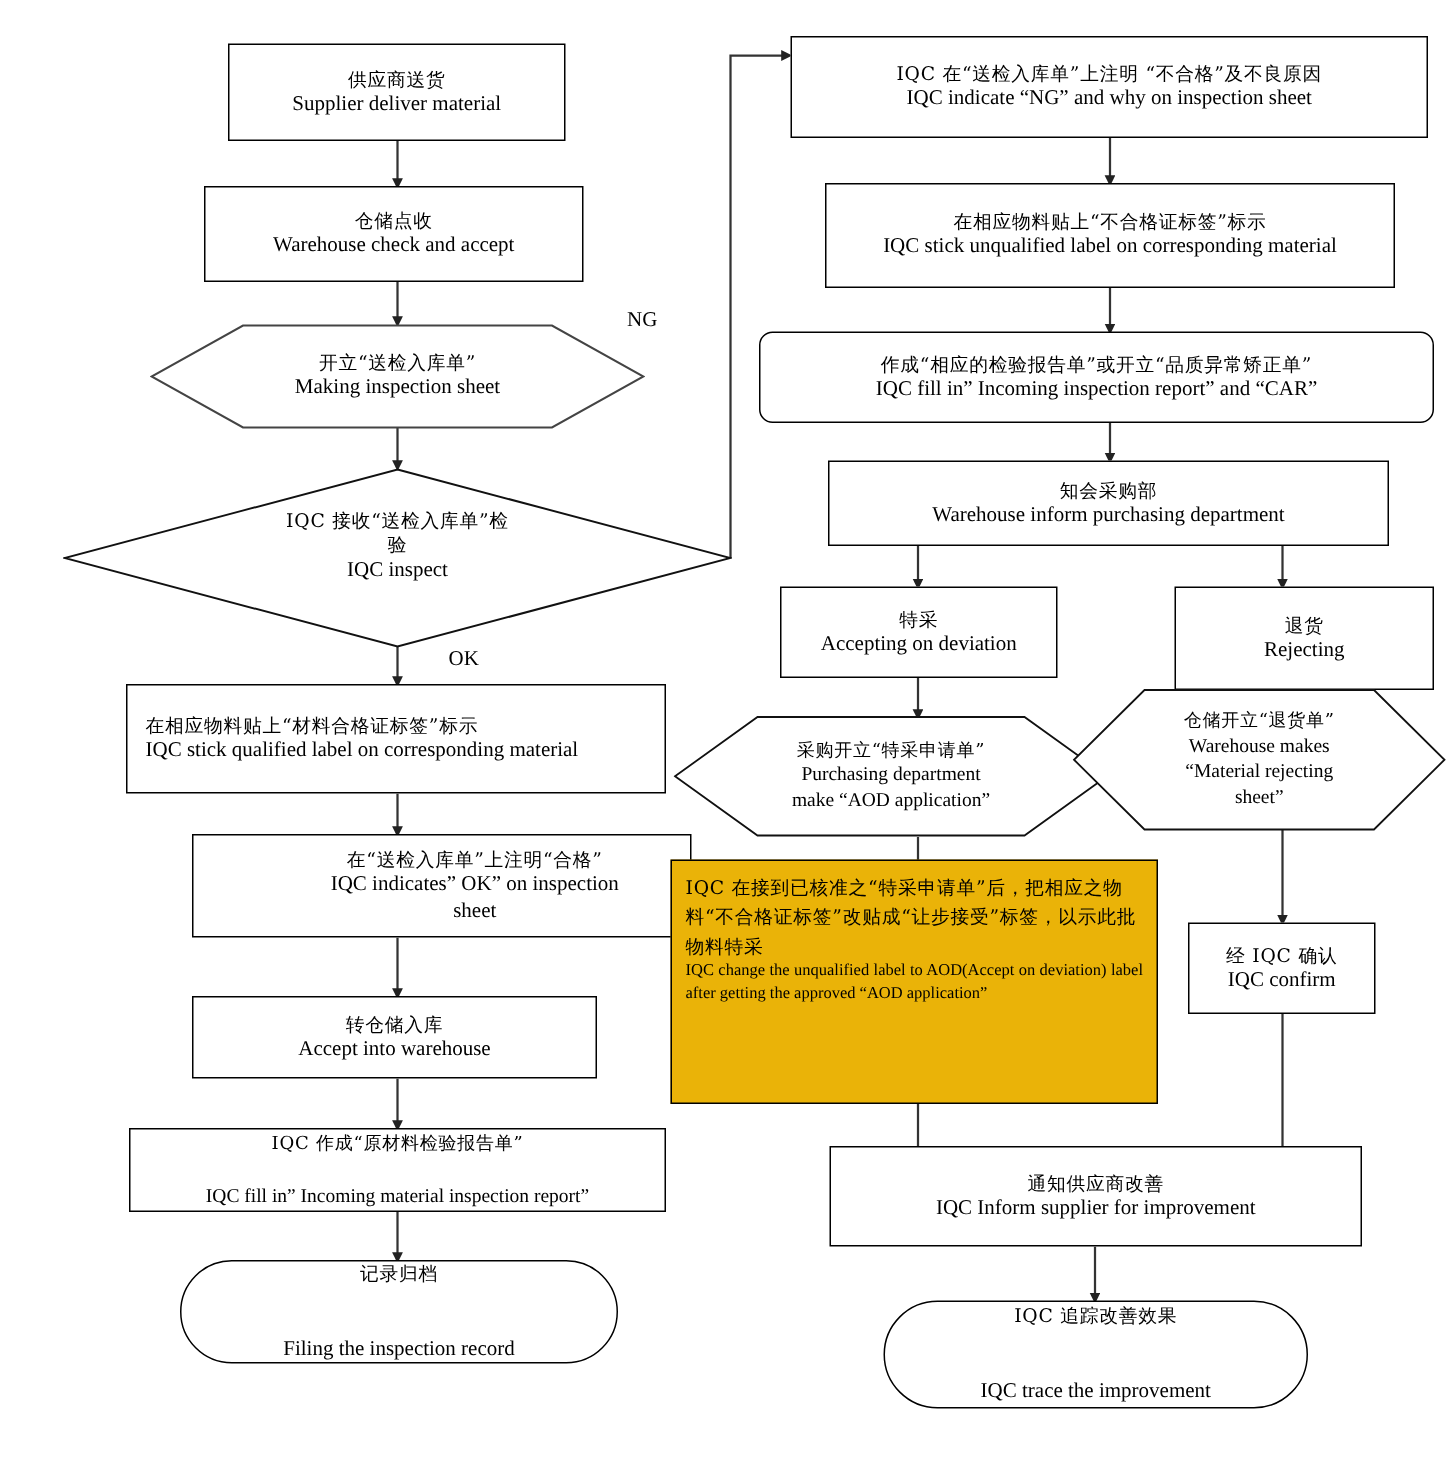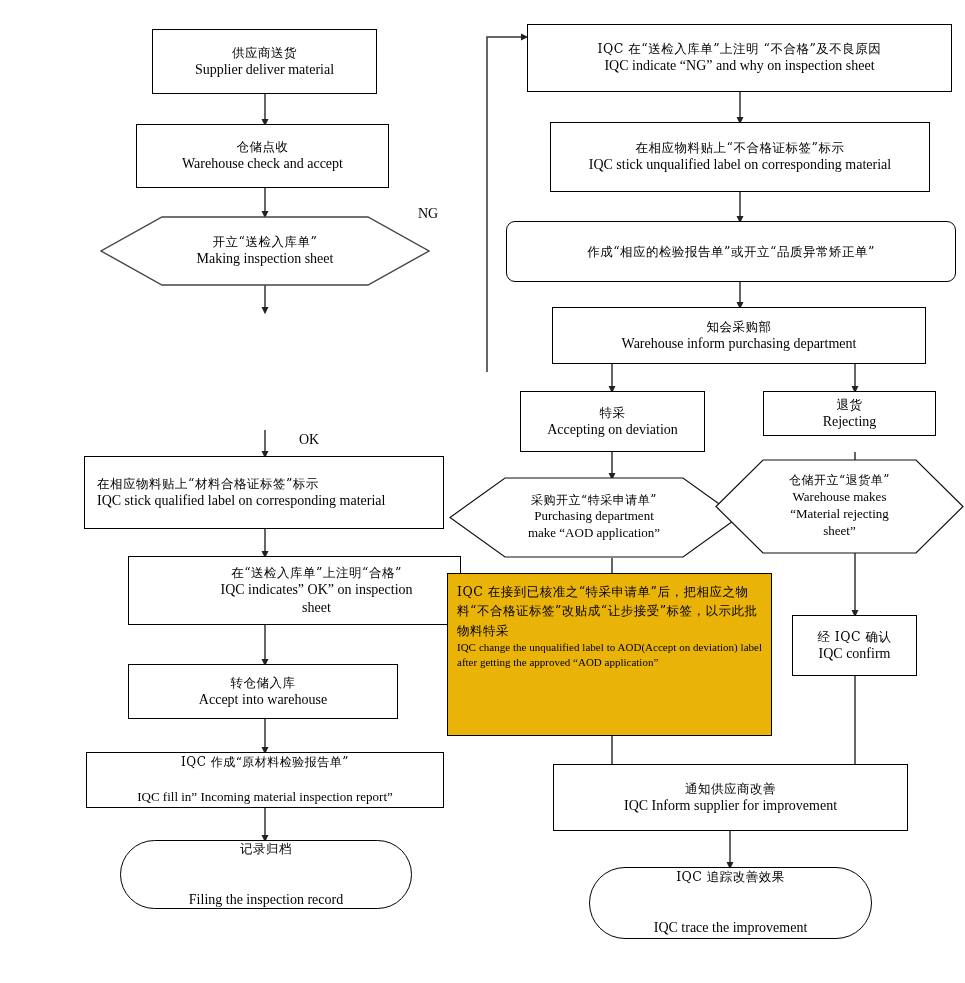--- a/index.html
+++ b/index.html
@@ -148,20 +148,30 @@
   <div class="hexwrap" style="left:100px;top:216px;width:330px;height:70px;">
     <svg width="330" height="70" viewBox="0 0 330 70">
       <polygon points="62,1 268,1 329,35 268,69 62,69 1,35" fill="#ffffff" stroke="#444" stroke-width="1.4"></polygon>
     </svg>
     <div class="shape-label">
       <span class="ln cn">开立“送检入库单”</span>
       <span class="ln en">Making inspection sheet</span>
     </div>
   </div>
 
+  <div class="diawrap" style="left:42px;top:312px;width:446px;height:120px;">
+    <svg width="446" height="120" viewBox="0 0 446 120">
+      <polygon points="223,1 445,60 223,119 1,60" fill="#ffffff" stroke="#111" stroke-width="1.3"></polygon>
+    </svg>
+    <div class="shape-label" style="justify-content:flex-start;padding-top:27px;">
+      <span class="ln cn">IQC 接收“送检入库单”检</span>
+      <span class="ln cn">验</span>
+      <span class="ln en clip-note">IQC inspect</span>
+    </div>
+  </div>
 
   <div class="edge-label" style="left:299px;top:432px;">OK</div>
   <div class="edge-label" style="left:418px;top:206px;">NG</div>
 
   <div class="node rect" style="left:84px;top:456px;width:360px;height:73px;align-items:flex-start;padding-left:12px;">
     <span class="ln cn">在相应物料贴上“材料合格证标签”标示</span>
     <span class="ln en">IQC stick qualified label on corresponding material</span>
   </div>
 
   <div class="node rect" style="left:128px;top:556px;width:333px;height:69px;padding-left:44px;">
@@ -190,33 +200,34 @@
     <span class="ln en">IQC indicate “NG” and why on inspection sheet</span>
   </div>
 
   <div class="node rect" style="left:550px;top:122px;width:380px;height:70px;">
     <span class="ln cn">在相应物料贴上“不合格证标签”标示</span>
     <span class="ln en">IQC stick unqualified label on corresponding material</span>
   </div>
 
   <div class="node rounded" style="left:506px;top:221px;width:450px;height:61px;">
     <span class="ln cn">作成“相应的检验报告单”或开立“品质异常矫正单”</span>
+    <span class="ln en">IQC fill in” Incoming inspection report” and “CAR”</span>
   </div>
 
   <div class="node rect" style="left:552px;top:307px;width:374px;height:57px;">
     <span class="ln cn">知会采购部</span>
     <span class="ln en">Warehouse inform purchasing department</span>
   </div>
 
   <div class="node rect" style="left:520px;top:391px;width:185px;height:61px;">
     <span class="ln cn">特采</span>
     <span class="ln en">Accepting on deviation</span>
   </div>
 
-  <div class="node rect" style="left:763px;top:391px;width:173px;height:45px;">
+  <div class="node rect" style="left:783px;top:391px;width:173px;height:69px;">
     <span class="ln cn">退货</span>
     <span class="ln en">Rejecting</span>
   </div>
 
   <div class="hexwrap" style="left:449px;top:477px;width:290px;height:81px;">
     <svg width="290" height="81" viewBox="0 0 290 81">
       <polygon points="56,1 234,1 289,40.5 234,80 56,80 1,40.5" fill="#ffffff" stroke="#111" stroke-width="1.2"></polygon>
     </svg>
     <div class="shape-label sm">
       <span class="ln cn">采购开立“特采申请单”</span>

